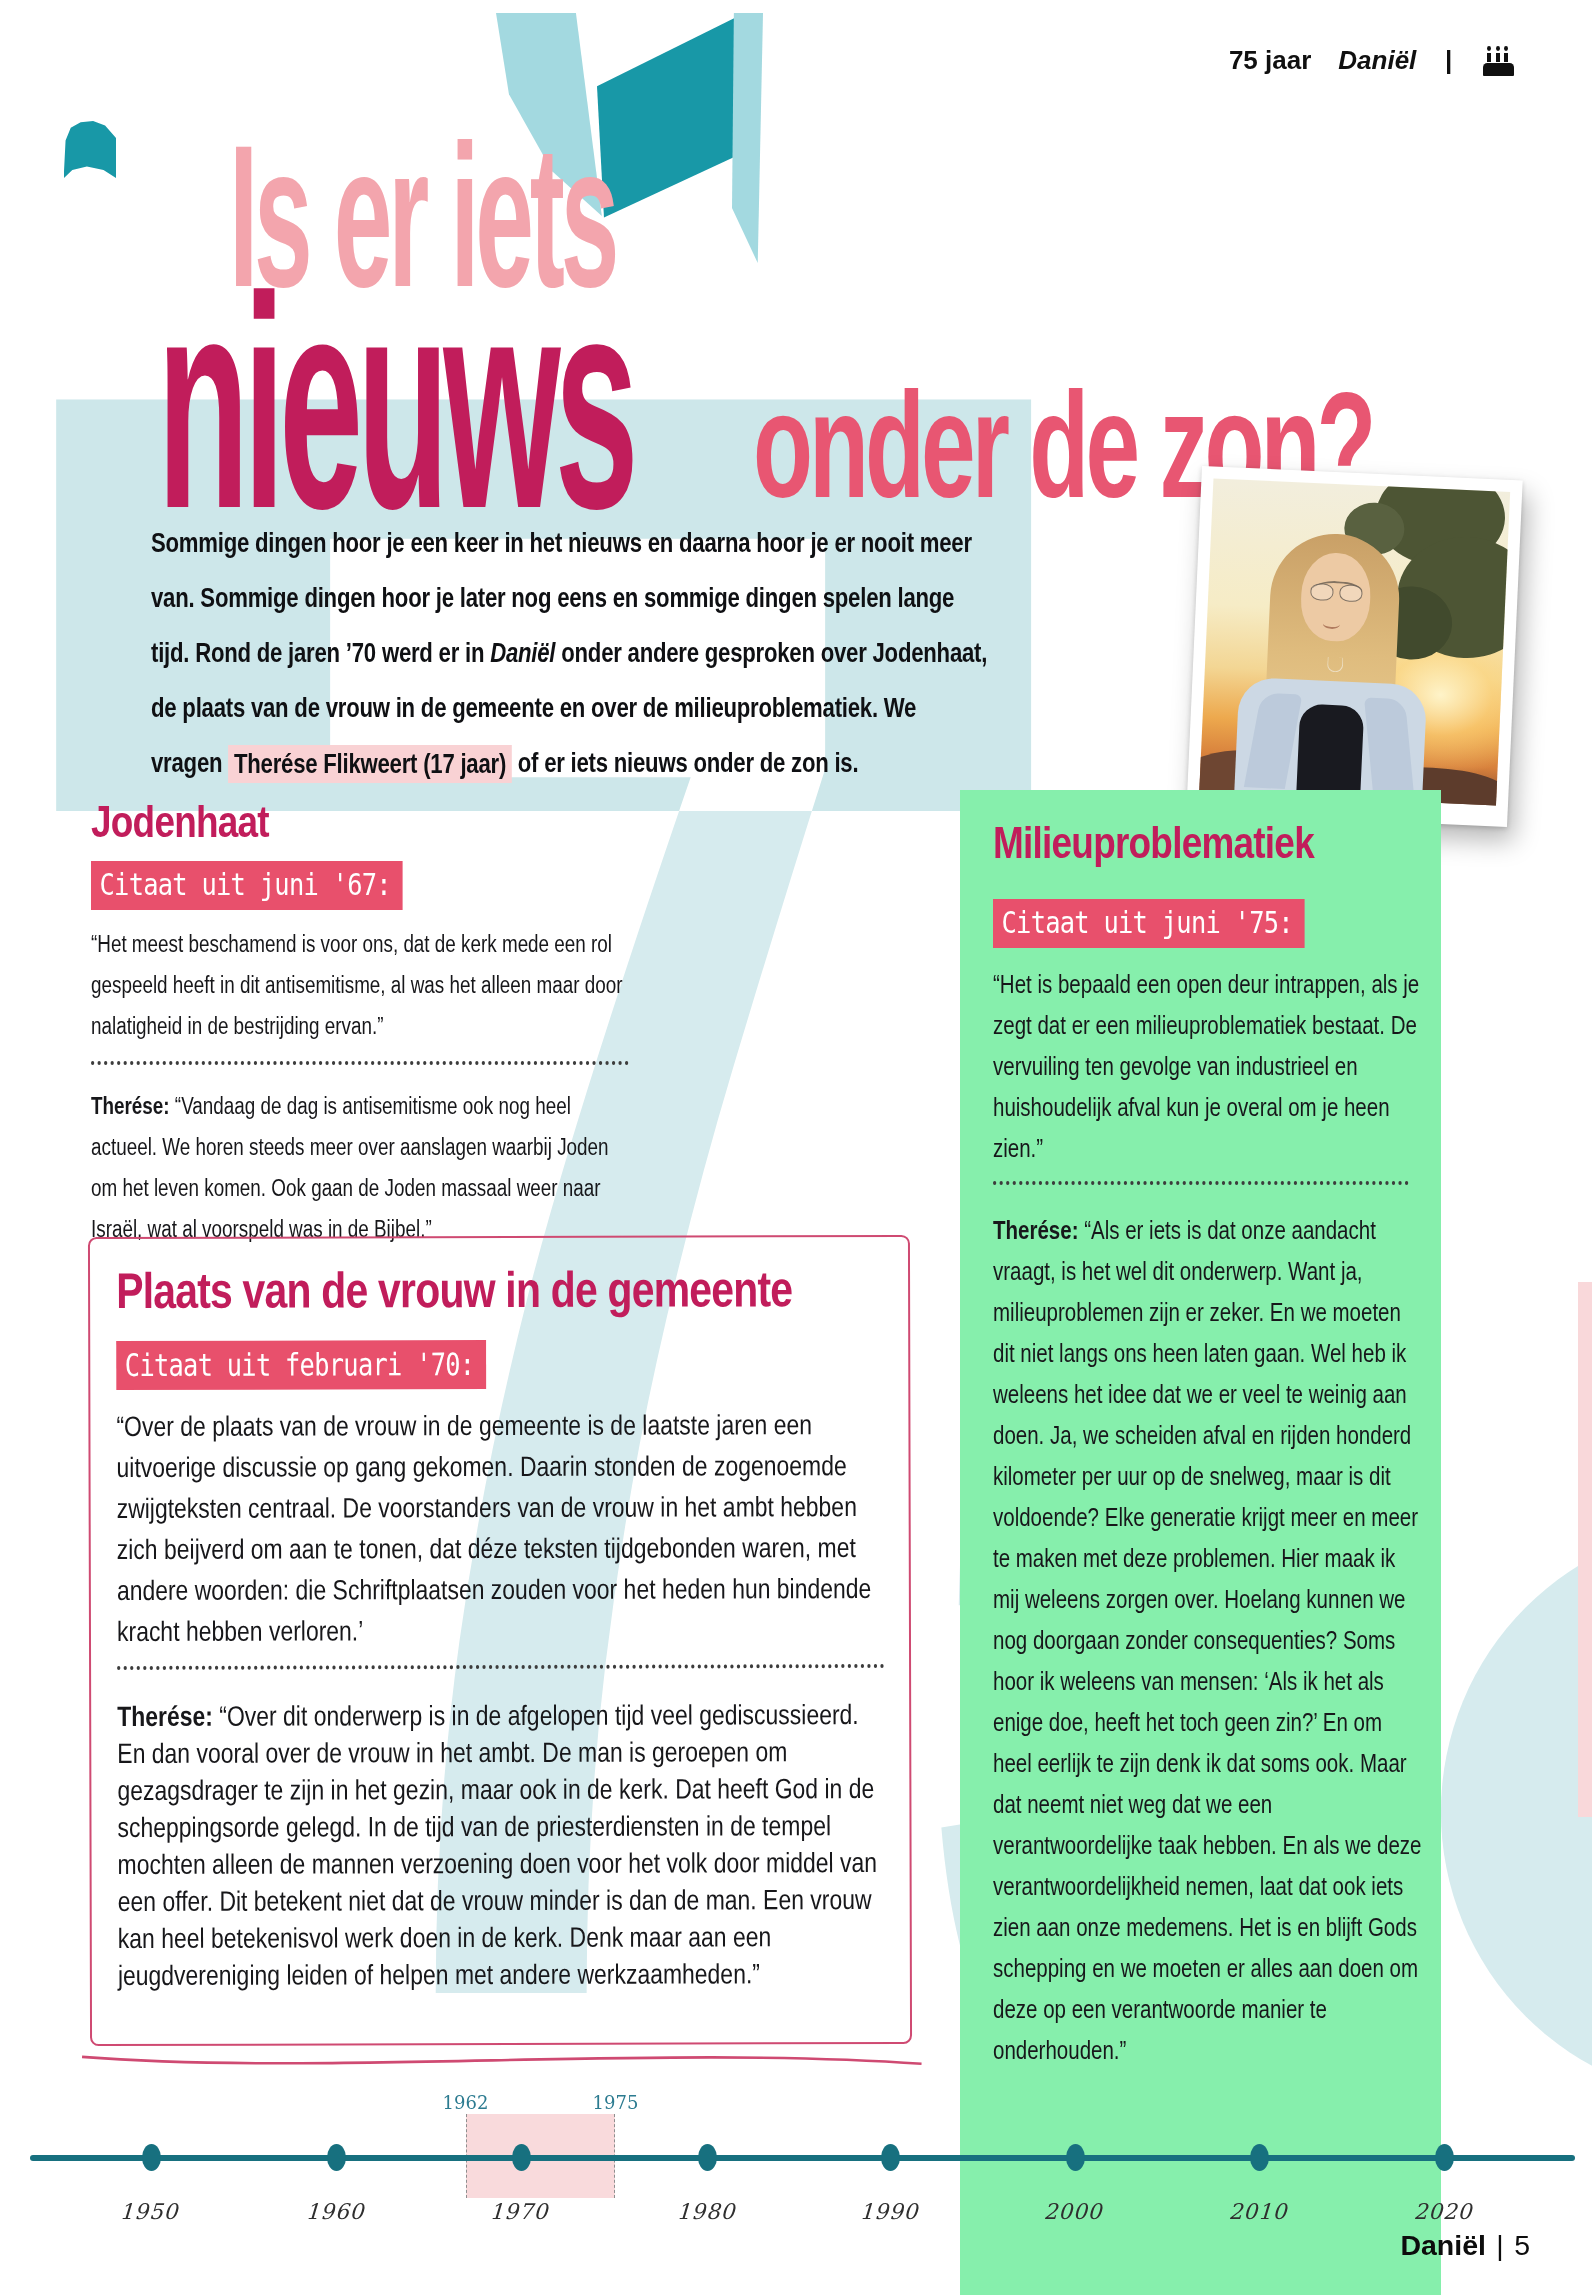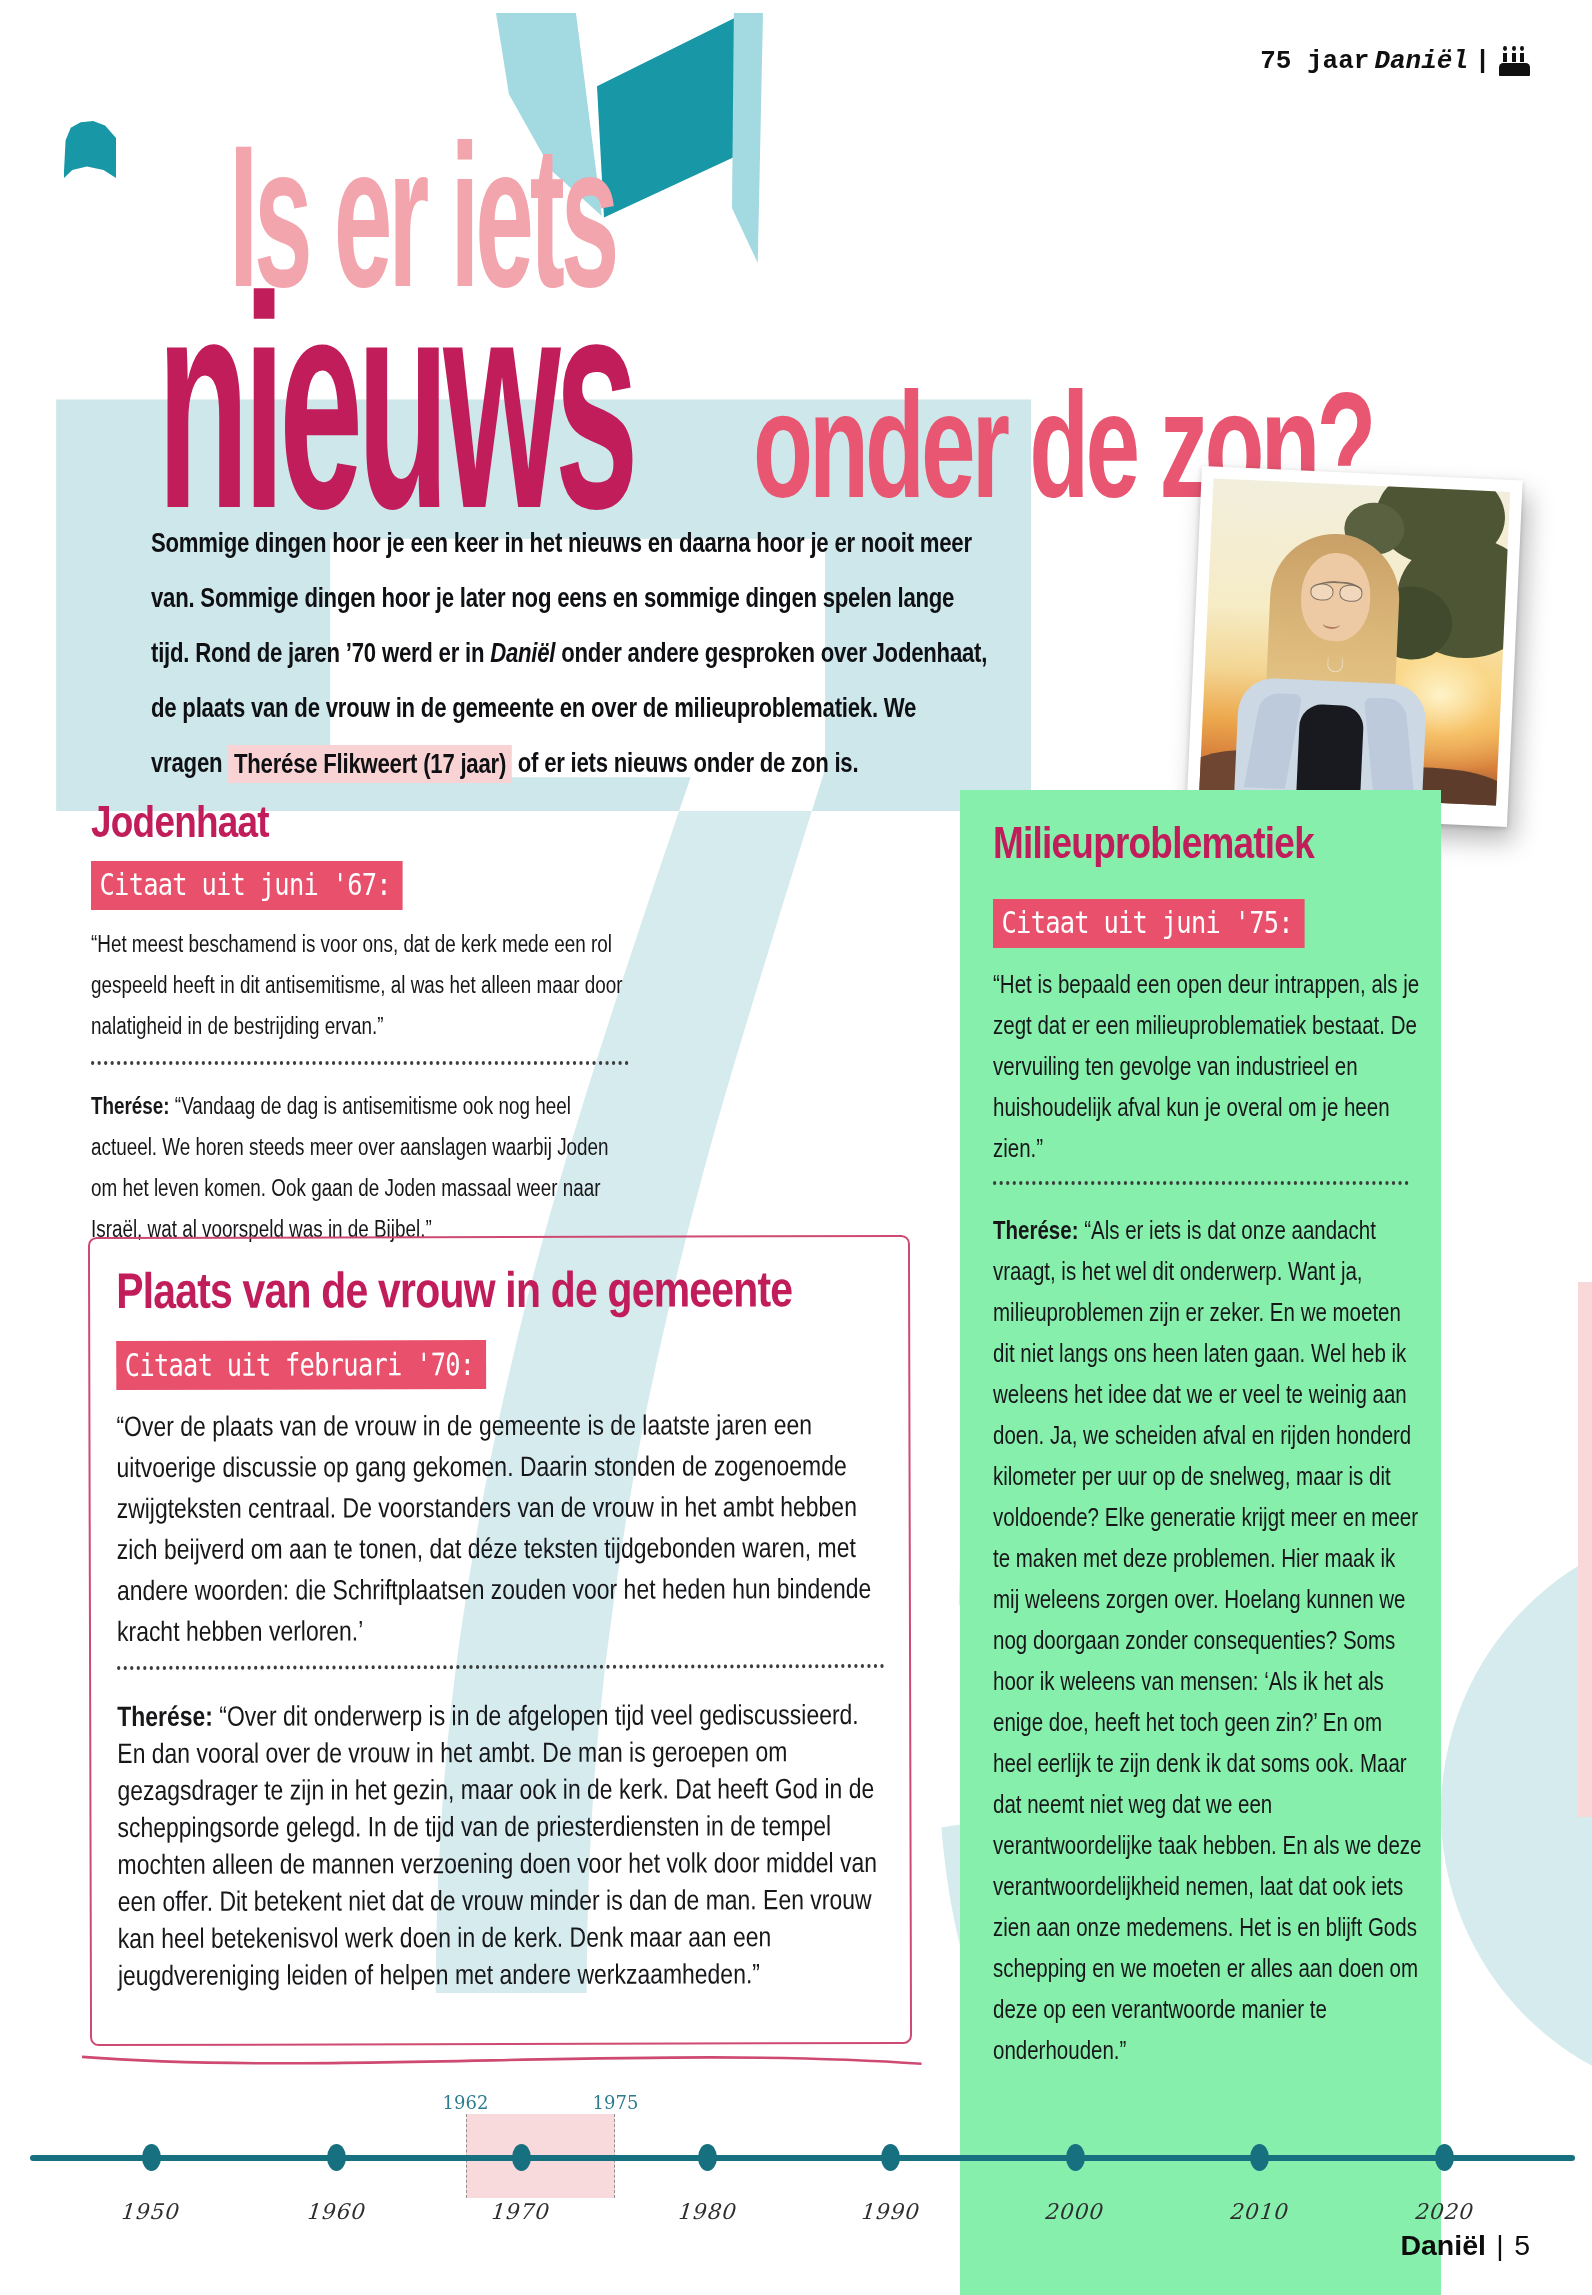--- a/index.html
+++ b/index.html
@@ -13,22 +13,22 @@
   .rib-a{left:496px;top:13px;width:108px;height:203px;background:#a3d9e0;
          clip-path:polygon(0% 0%,74% 0%,98% 100%,52% 78%,12% 40%);}
   .rib-b{left:597px;top:15.5px;width:155px;height:202px;background:#1898a7;
          clip-path:polygon(0% 35%,92% 0%,100% 66%,4.5% 100%);}
   .rib-c{left:732px;top:13px;width:31px;height:250px;background:#a3d9e0;
          clip-path:polygon(6% 0%,100% 0%,83% 100%,0% 78%);}
   .book{position:absolute;left:64px;top:121px;width:52px;height:57px;background:#1898a7;
         clip-path:polygon(0% 88%,3% 34%,13% 12%,32% 2%,56% 0%,79% 8%,100% 30%,100% 100%,76% 86%,44% 80%,16% 86%,0% 100%);}
 
   
-  .hdr{position:absolute;right:60px;top:45px;display:flex;align-items:center;gap:5px;
-       font-size:26px;font-weight:bold;color:#101010;font-family:Liberation Mono, monospace;}
+  .hdr{position:absolute;right:76px;top:45px;display:flex;align-items:center;gap:27px;
+       font-size:26px;font-weight:bold;color:#101010;}
   .hdr .brand{font-style:italic;}
   .hdr .pipe{font-weight:600;margin:0 1.7px;}
   .cake{position:relative;display:inline-block;width:35px;height:31px;}
   .cake i{position:absolute;top:7.8px;width:4.3px;height:9.5px;background:#101010;}
   .cake i::before{content:"";position:absolute;top:-7px;left:0;width:4.3px;height:5.2px;border-radius:50%;background:#101010;}
   .cake .c1{left:6px}.cake .c2{left:14.7px}.cake .c3{left:23px}
   .cake .base{position:absolute;left:1.7px;bottom:0;width:31px;height:13px;background:#101010;border-radius:4.3px 4.3px 0.9px 0.9px;}
 
   
   .t{position:absolute;line-height:1;font-weight:bold;white-space:nowrap;transform-origin:left top;letter-spacing:-0.04em;}

